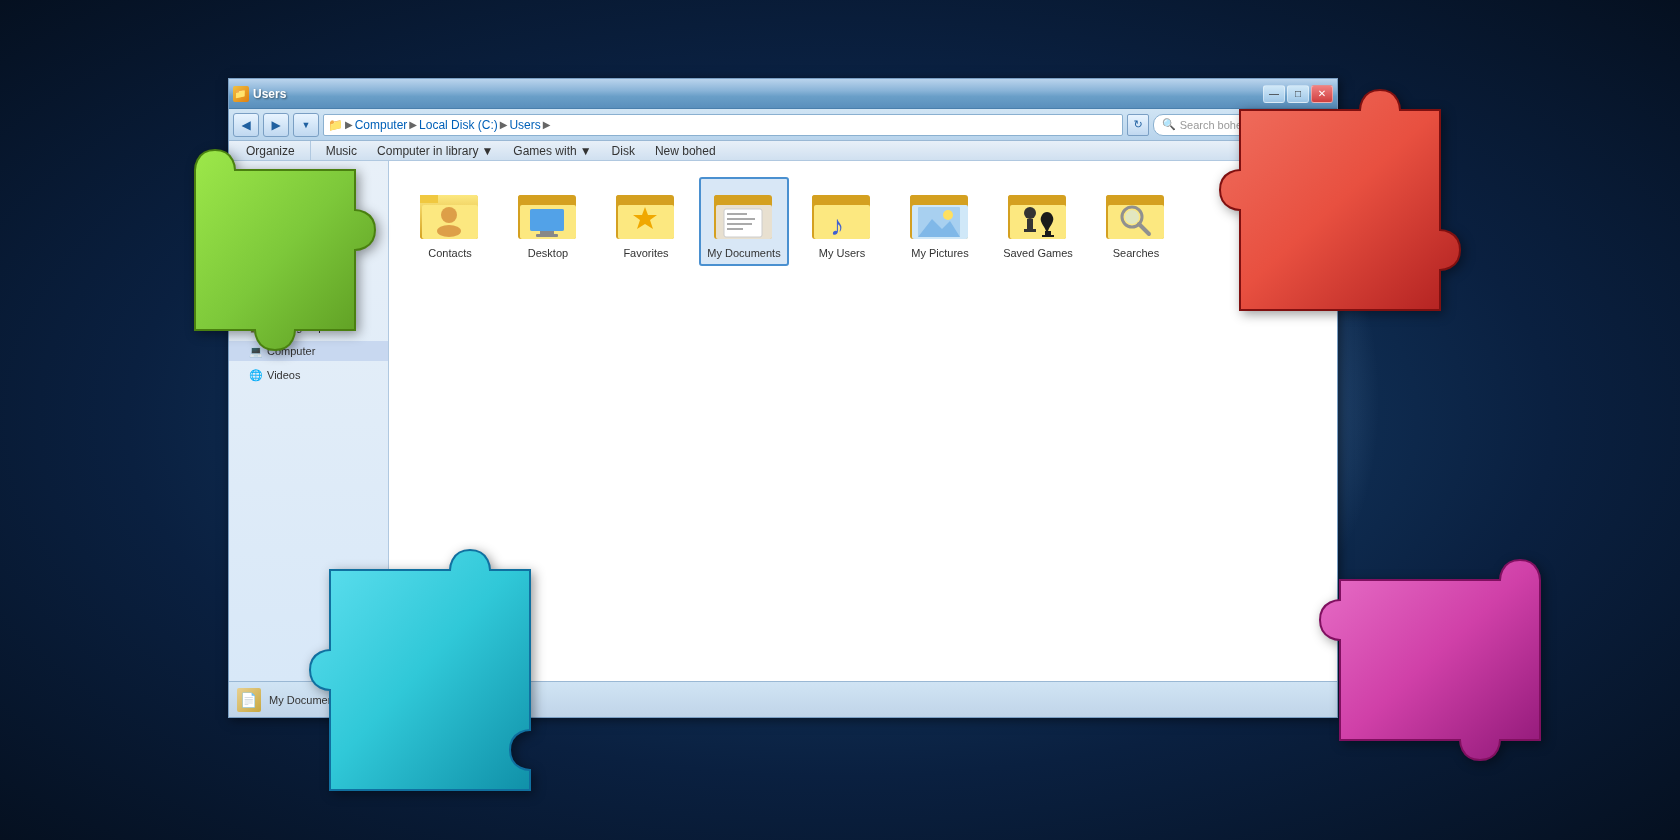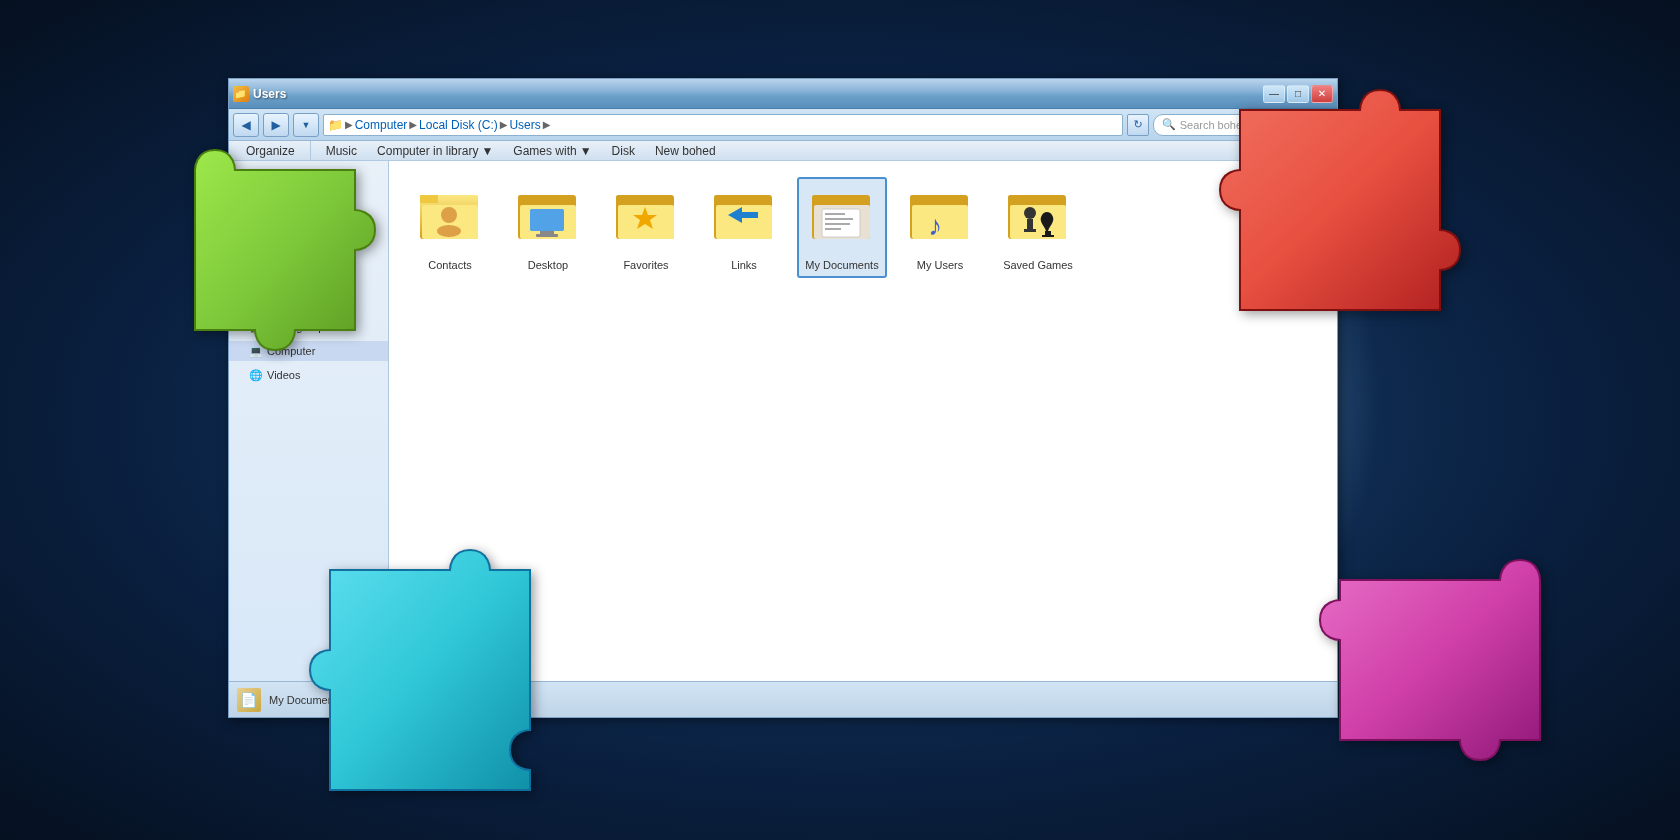--- a/index.html
+++ b/index.html
@@ -259,21 +259,21 @@
       height: 64px;
       display: flex;
       align-items: center;
       justify-content: center;
       position: relative;
     }
     .file-label {
       font-size: 11px;
       color: #333;
       text-align: center;
-      margin-top: 12px;
+      margin-top: 0;
       word-break: break-word;
       line-height: 1.2;
     }
 
     
     .status-bar {
       height: 36px;
       background: linear-gradient(to bottom, #d0e4f4, #c0d4e8);
       border-top: 1px solid #9ab8d4;
       display: flex;
@@ -573,32 +573,20 @@
               <rect x="0" y="8" width="58" height="44" rx="3" fill="#d4a020"></rect>
               <rect x="2" y="18" width="56" height="34" rx="2" fill="#fce880"></rect>
               <rect x="0" y="8" width="18" height="8" rx="3" fill="#d4a020"></rect>
 
               <polygon points="29,20 32,28 41,28 34,33 37,42 29,37 21,42 24,33 17,28 26,28" fill="#f0a800"></polygon>
             </svg>
           </div>
           <span class="file-label">Favorites</span>
         </div>
 
-        <div class="file-item">
-          <div class="file-icon">
-            <svg width="60" height="56" viewBox="0 0 60 56">
-              <rect x="0" y="8" width="58" height="44" rx="3" fill="#d4a020"></rect>
-              <rect x="2" y="18" width="56" height="34" rx="2" fill="#fce880"></rect>
-              <rect x="0" y="8" width="18" height="8" rx="3" fill="#d4a020"></rect>
-
-              <polygon points="14,28 28,20 28,25 44,25 44,31 28,31 28,36" fill="#2080d0"></polygon>
-            </svg>
-          </div>
-          <span class="file-label">Links</span>
-        </div>
 
         <div class="file-item selected">
           <div class="file-icon">
             <svg width="60" height="56" viewBox="0 0 60 56">
               <rect x="0" y="8" width="58" height="44" rx="3" fill="#d4a020"></rect>
               <rect x="2" y="18" width="56" height="34" rx="2" fill="#e8e0d0"></rect>
               <rect x="0" y="8" width="18" height="8" rx="3" fill="#d4a020"></rect>
 
               <rect x="10" y="22" width="38" height="28" rx="2" fill="white" stroke="#ccc" stroke-width="1"></rect>
               <rect x="13" y="26" width="20" height="2" fill="#aaa"></rect>
@@ -616,40 +604,68 @@
               <rect x="0" y="8" width="58" height="44" rx="3" fill="#d4a020"></rect>
               <rect x="2" y="18" width="56" height="34" rx="2" fill="#fce880"></rect>
               <rect x="0" y="8" width="18" height="8" rx="3" fill="#d4a020"></rect>
 
               <text x="18" y="48" font-size="28" fill="#4060d0">♪</text>
             </svg>
           </div>
           <span class="file-label">My Users</span>
         </div>
 
+        <div class="file-item">
+          <div class="file-icon">
+            <svg width="60" height="56" viewBox="0 0 60 56">
+              <rect x="0" y="8" width="58" height="44" rx="3" fill="#d4a020"></rect>
+              <rect x="2" y="18" width="56" height="34" rx="2" fill="#d0e8f8"></rect>
+              <rect x="0" y="8" width="18" height="8" rx="3" fill="#d4a020"></rect>
+
+              <rect x="8" y="20" width="42" height="30" rx="1" fill="#a8d0f0"></rect>
+              <polygon points="8,50 22,32 32,42 40,34 50,50" fill="#80b8e8"></polygon>
+              <circle cx="38" cy="28" r="5" fill="#ffe060"></circle>
+            </svg>
+          </div>
+          <span class="file-label">My Pictures</span>
+        </div>
 
         <div class="file-item">
           <div class="file-icon">
             <svg width="60" height="56" viewBox="0 0 60 56">
               <rect x="0" y="8" width="58" height="44" rx="3" fill="#d4a020"></rect>
               <rect x="2" y="18" width="56" height="34" rx="2" fill="#fce880"></rect>
               <rect x="0" y="8" width="18" height="8" rx="3" fill="#d4a020"></rect>
 
               <circle cx="22" cy="26" r="6" fill="#333"></circle>
               <rect x="19" y="32" width="6" height="10" fill="#333"></rect>
               <rect x="16" y="42" width="12" height="3" fill="#333"></rect>
 
               <path d="M 38,44 C 36,38 30,34 34,28 C 36,24 42,24 44,28 C 48,34 42,38 40,44 Z" fill="#1a1a1a"></path>
               <rect x="37" y="44" width="6" height="4" fill="#1a1a1a"></rect>
               <rect x="34" y="48" width="12" height="2" fill="#1a1a1a"></rect>
             </svg>
           </div>
           <span class="file-label">Saved Games</span>
         </div>
 
+        <div class="file-item">
+          <div class="file-icon">
+            <svg width="60" height="56" viewBox="0 0 60 56">
+              <rect x="0" y="8" width="58" height="44" rx="3" fill="#d4a020"></rect>
+              <rect x="2" y="18" width="56" height="34" rx="2" fill="#fce880"></rect>
+              <rect x="0" y="8" width="18" height="8" rx="3" fill="#d4a020"></rect>
+
+              <circle cx="26" cy="30" r="10" fill="none" stroke="#909090" stroke-width="3"></circle>
+              <circle cx="26" cy="30" r="7" fill="rgba(200,230,255,0.5)" stroke="none"></circle>
+              <line x1="33" y1="37" x2="43" y2="47" stroke="#909090" stroke-width="4" stroke-linecap="round"></line>
+            </svg>
+          </div>
+          <span class="file-label">Searches</span>
+        </div>
 
       </div>
     </div>
   </div>
 
   <div class="status-bar">
     <div class="status-icon">📄</div>
     <span>My Documents</span>
     <span>File folder</span>
     <span>Date modified: 5/...</span>

